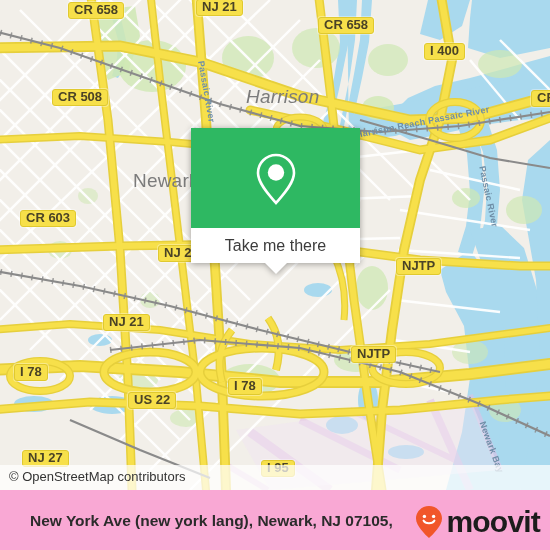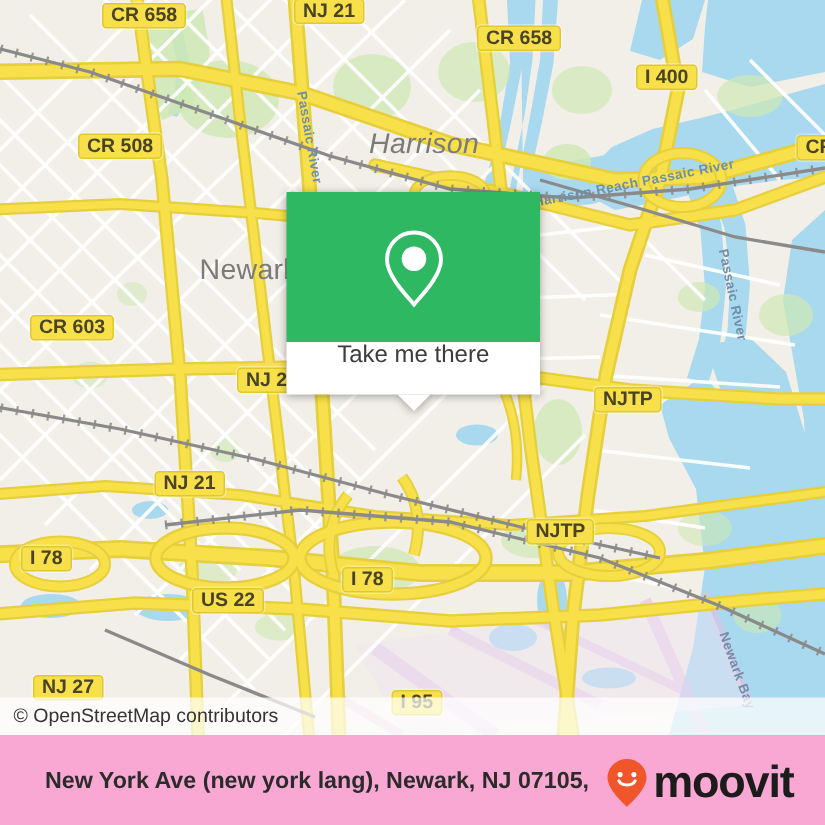--- a/index.html
+++ b/index.html
@@ -26,32 +26,32 @@
   .attrib{position:absolute;left:0;bottom:0;width:550px;height:25px;
           background:rgba(255,255,255,.72);}
   .attrib span{position:absolute;left:9px;top:4px;font-size:13px;color:#333;
           font-family:"Liberation Sans",sans-serif;}
 
   
   .card{position:absolute;left:191px;top:128px;width:169px;
         filter:drop-shadow(0 1px 3px rgba(0,0,0,.35));}
   .card-top{height:100px;background:#2eb862;position:relative;}
   .pin-wrap{position:absolute;left:0;right:0;top:22px;text-align:center;line-height:0;}
-  .card-bottom{height:35px;background:#fff;display:flex;align-items:flex-start;justify-content:center;}
+  .card-bottom{height:35px;background:#fff;display:flex;align-items:center;justify-content:center;}
   .card-bottom span{font-size:16px;color:#3c3c3c;font-family:"Liberation Sans",sans-serif;}
   .card-tail{position:absolute;left:50%;top:135px;margin-left:-11px;width:0;height:0;
              border-left:11px solid transparent;border-right:11px solid transparent;
              border-top:11px solid #fff;}
 
   
   .footer{position:absolute;left:0;top:490px;width:550px;height:60px;background:#f9a8d4;
           display:flex;align-items:center;}
   .footer-text{margin-left:30px;max-width:370px;font-size:15.5px;line-height:21px;
                color:#2b2b2b;font-family:"Liberation Sans",sans-serif;font-weight:bold;}
-  .brand{position:absolute;right:21px;top:50%;margin-top:-15px;display:flex;align-items:flex-end;}
+  .brand{position:absolute;right:10px;top:50%;margin-top:-15px;display:flex;align-items:flex-end;}
   .brand-word{font-size:30px;font-weight:bold;color:#1c1c1c;letter-spacing:-.8px;
               font-family:"Liberation Sans",sans-serif;margin-left:2px;}
 </style>
 </head>
 <body>
 
 <div class="screen">
 
   <div class="map">
     <svg width="550" height="490" viewBox="0 0 550 490">

